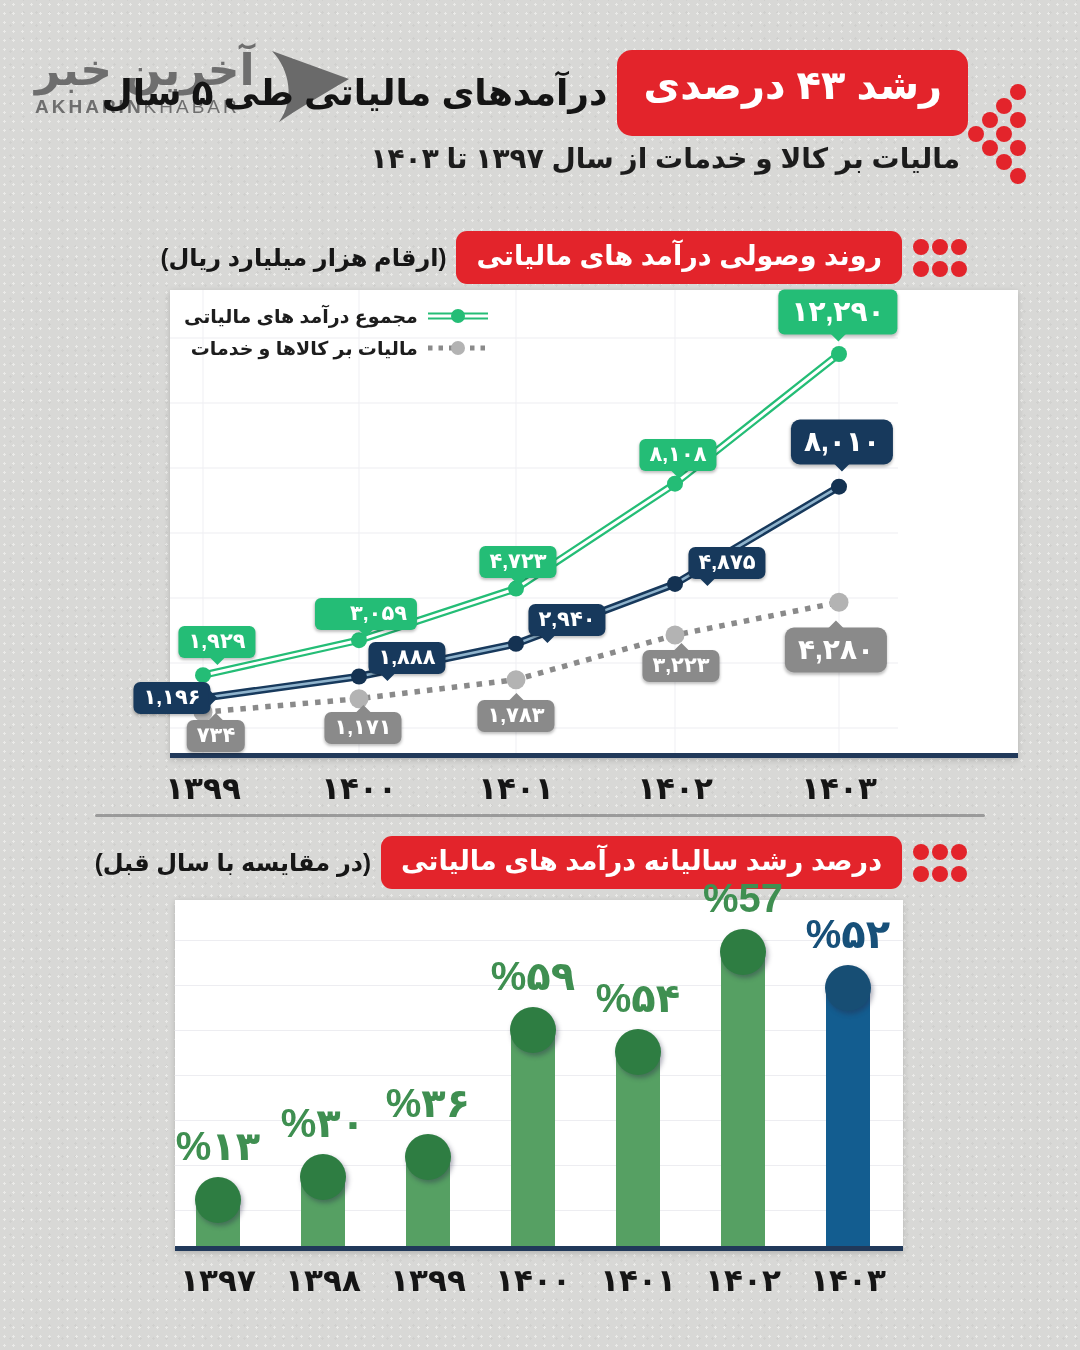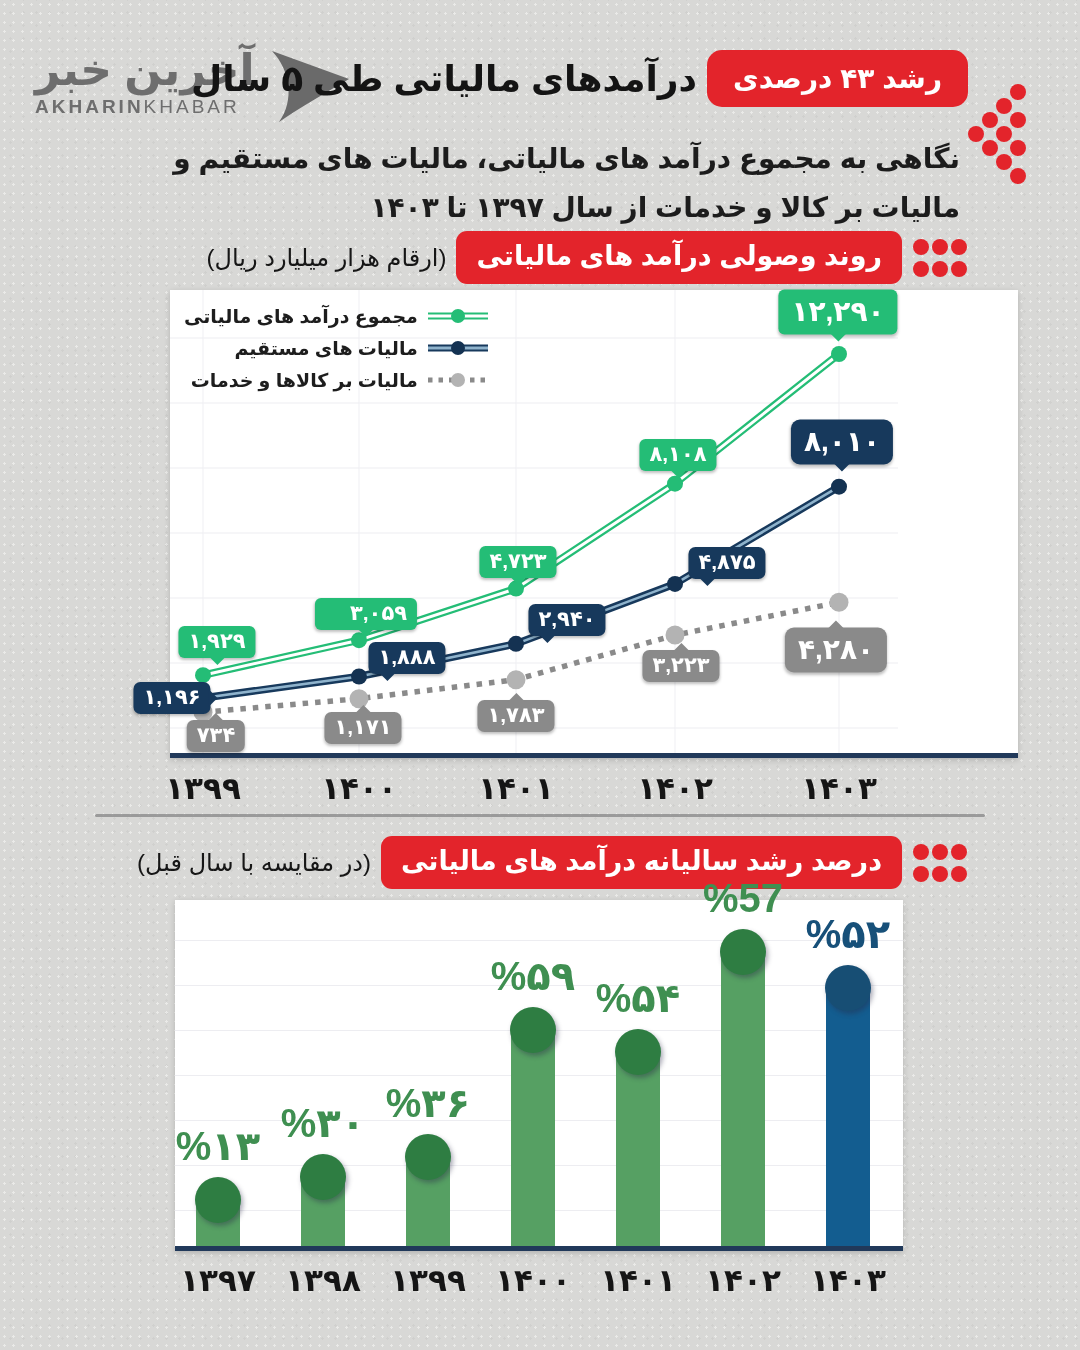--- a/index.html
+++ b/index.html
@@ -17,35 +17,35 @@
     background-position:0 0,4px 6px;
   }
   
   .logo{position:absolute;left:35px;top:46px;display:flex;align-items:flex-start;gap:14px;color:var(--logo-gray);}
   .logo-fa{font-size:44px;font-weight:bold;line-height:48px;direction:rtl;}
   .logo-en{font-size:19px;letter-spacing:3px;margin-top:2px;color:var(--logo-gray);}
   .logo-en .b{font-weight:bold;}
   .logo-arrow{margin-top:2px;}
   .title-row{position:absolute;top:50px;right:112px;display:flex;direction:rtl;align-items:center;gap:10px;}
   .title-badge{
-    background:var(--red);color:#fff;font-weight:bold;font-size:28px;
-    padding:12px 26px 12px;border-radius:15px;white-space:nowrap;
+    background:var(--red);color:#fff;font-weight:bold;font-size:40px;
+    padding:12px 26px 28px;border-radius:15px;white-space:nowrap;
   }
   .title-rest{color:#141414;font-weight:bold;font-size:36px;white-space:nowrap;}
   .subtitle{position:absolute;top:134px;right:120px;direction:rtl;text-align:right;
     color:#1c1c1c;font-size:28px;font-weight:600;line-height:49px;}
   .red-arrow-dots{position:absolute;left:968px;top:76px;}
   .red-arrow-dots circle,.dots6 circle{fill:var(--red);}
   
   .sec{position:absolute;right:112px;display:flex;direction:rtl;align-items:center;gap:10px;}
   .sec1{top:231px;}
   .sec2{top:836px;}
   .sec-badge{background:var(--red);color:#fff;font-weight:bold;font-size:27px;
     padding:9px 20px 12px;border-radius:11px;white-space:nowrap;}
-  .sec-note{color:#161616;font-size:24px;font-weight:400;white-space:nowrap;padding-left:6px;text-align:center;}
+  .sec-note{color:#161616;font-size:24px;font-weight:700;white-space:nowrap;padding-left:6px;text-align:center;}
   
   .panel{position:absolute;background:#fff;box-shadow:0 2px 6px rgba(0,0,0,.18);}
   .panel::after{content:"";position:absolute;left:0;right:0;bottom:0;height:5px;background:var(--navy-axis);}
   .panel1{left:170px;top:290px;width:848px;height:468px;}
   .panel2{left:175px;top:900px;width:728px;height:351px;
     background-image:linear-gradient(#ededf1 1px, transparent 1px);
     background-size:100% 45px;background-position:0 40px;}
   #chart1-svg{position:absolute;left:0;top:0;}
   #labels1{position:absolute;left:0;top:0;width:100%;height:100%;pointer-events:none;}
   
@@ -93,21 +93,20 @@
       <path d="M3,3 L80,31 C58,44 30,60 10,74 C26,52 21,22 3,3 Z" fill="#6a6a6a"></path>
     </svg>
   </div>
 
   <div class="title-row">
     <span class="title-badge">رشد ۴۳ درصدی</span>
     <span class="title-rest">درآمدهای مالیاتی طی ۵ سال</span>
   </div>
 
   <div class="subtitle">
-    <div>نگاهی به مجموع درآمد های مالیاتی، مالیات های مستقیم و</div>
     <div>مالیات بر کالا و خدمات از سال ۱۳۹۷ تا ۱۴۰۳</div>
   </div>
 
   <svg class="red-arrow-dots" width="62" height="118" viewBox="0 0 62 118">
     <circle cx="50" cy="16" r="8"></circle>
       <circle cx="50" cy="44" r="8"></circle>
       <circle cx="50" cy="72" r="8"></circle>
       <circle cx="50" cy="100" r="8"></circle>
     <circle cx="36" cy="30" r="8"></circle>
       <circle cx="36" cy="58" r="8"></circle>
@@ -168,28 +167,20 @@
     <div id="legend1">
         <div class="legend-row">
           <span class="legend-label">مجموع درآمد های مالیاتی</span>
           <svg width="62" height="18" viewBox="0 0 62 18">
             <line x1="1" y1="9" x2="61" y2="9" stroke="#24BD76" stroke-width="7"></line>
             <line x1="1" y1="9" x2="61" y2="9" stroke="#FFFFFF" stroke-width="3"></line>
             <circle cx="31" cy="9" r="7" fill="#24BD76"></circle>
           </svg>
         </div>
         <div class="legend-row">
-          <span class="legend-label">مالیات های مستقیم</span>
-          <svg width="62" height="18" viewBox="0 0 62 18">
-            <line x1="1" y1="9" x2="61" y2="9" stroke="#17395C" stroke-width="7"></line>
-            <line x1="1" y1="9" x2="61" y2="9" stroke="#8FB3CC" stroke-width="3"></line>
-            <circle cx="31" cy="9" r="7" fill="#143252"></circle>
-          </svg>
-        </div>
-        <div class="legend-row">
           <span class="legend-label">مالیات بر کالاها و خدمات</span>
           <svg width="62" height="18" viewBox="0 0 62 18">
             <line x1="1" y1="9" x2="61" y2="9" stroke="#8A8A8A" stroke-width="5" stroke-dasharray="4.5 6"></line>
             <circle cx="31" cy="9" r="7" fill="#B3B3B3"></circle>
           </svg>
         </div>
       </div>
     <div id="labels1">
         <div class="lbl s0 tail-b" style="left: 47px; top: 352px;">۱,۹۲۹</div>
         <div class="lbl s0 tail-b" style="left: 196px; top: 324px; padding-left: 35px;">۳,۰۵۹</div>

